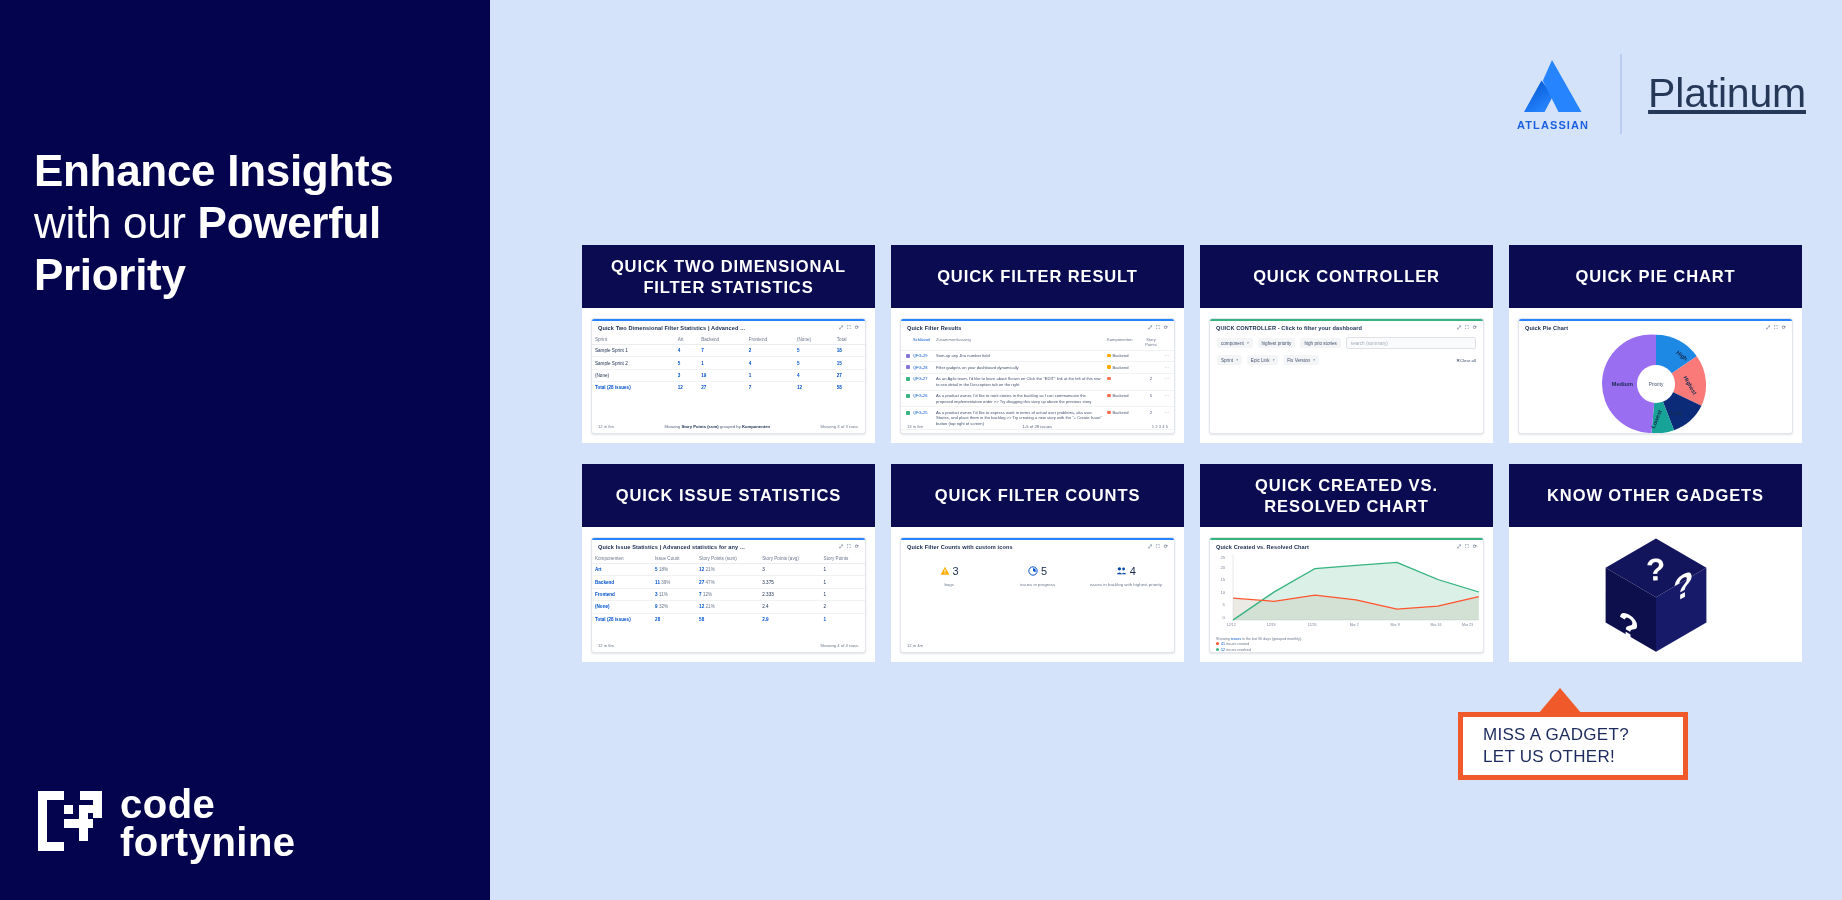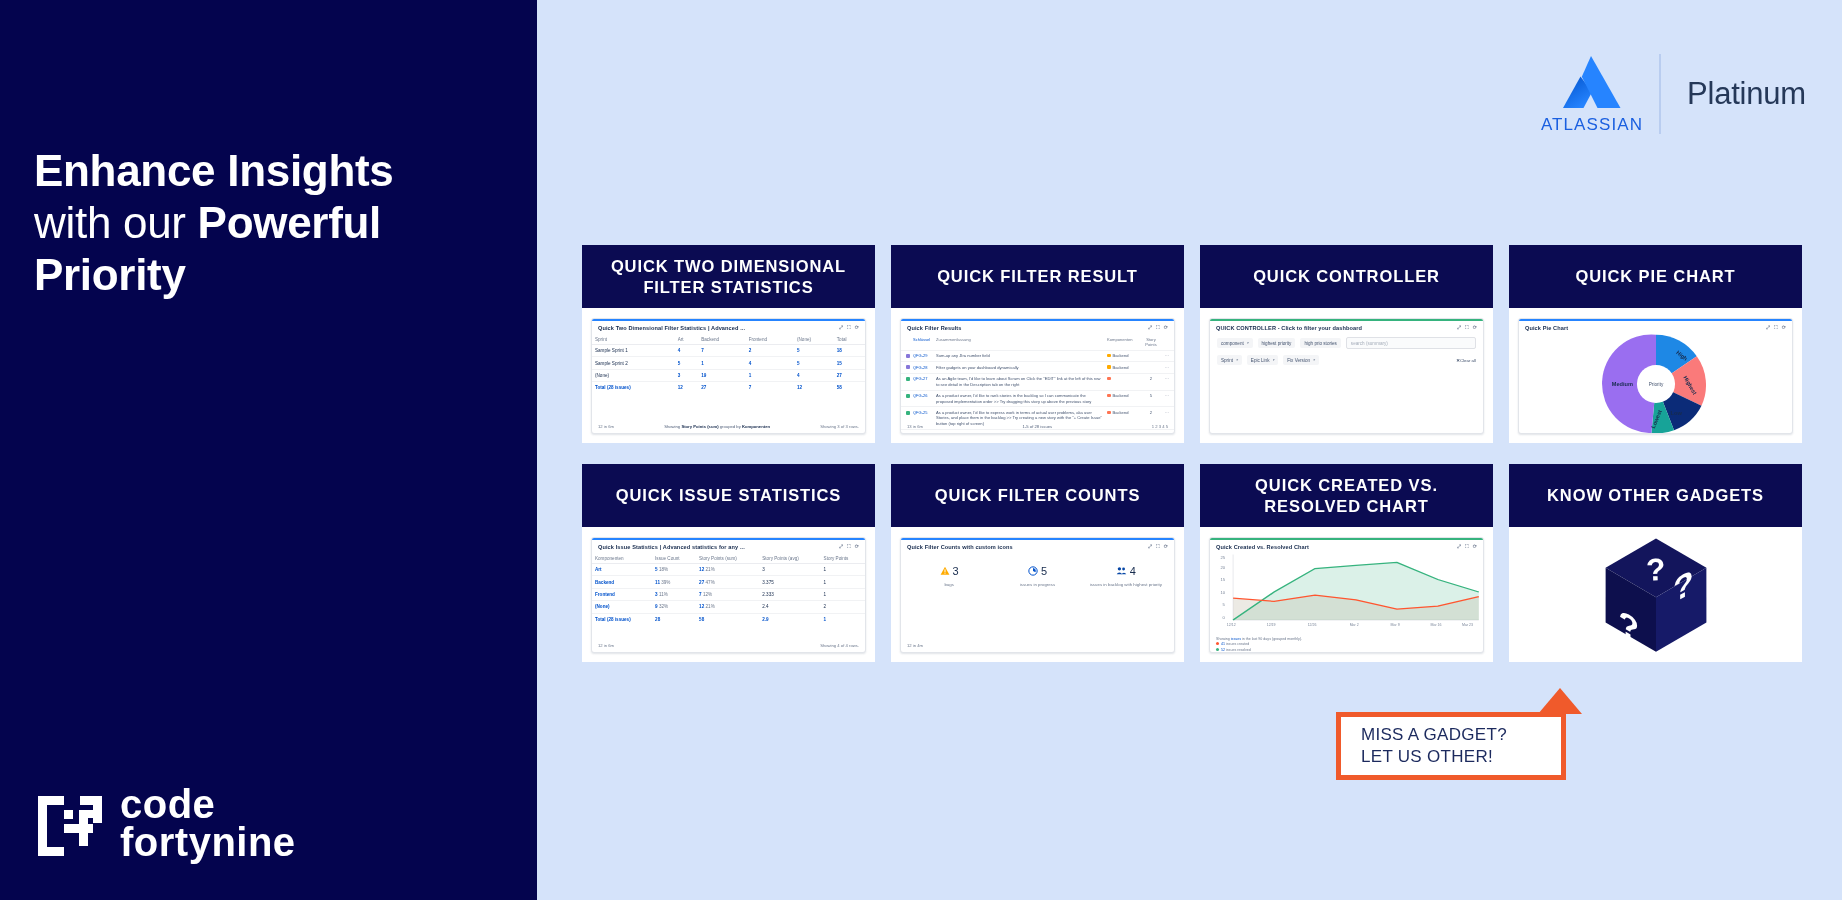--- a/index.html
+++ b/index.html
@@ -6,64 +6,64 @@
   html, body { width: 1842px; height: 900px; overflow: hidden; }
   body {
     font-family: "Liberation Sans", sans-serif;
     background: #d5e3fa;
     position: relative;
   }
 
   
   #left-panel {
     position: absolute; left: 0; top: 0;
-    width: 537px; height: 900px;
+    width: 490px; height: 900px;
     background: #04044e;
   }
   #headline {
     position: absolute; left: 34px; top: 145px;
     width: 440px;
     color: #ffffff;
     font-size: 44px;
     line-height: 1.18;
     letter-spacing: -0.3px;
   }
   #headline .ln { display: block; white-space: nowrap; }
   #headline .bold { font-weight: 700; }
   #headline .light { font-weight: 400; }
 
   
   #cf-logo {
     position: absolute; left: 34px; top: 785px;
-    display: flex; align-items: flex-end; gap: 14px;
+    display: flex; align-items: flex-start; gap: 14px;
   }
   #cf-mark { width: 72px; height: 72px; flex: none; }
   #cf-word { color: #fff; line-height: 0.96; }
   #cf-word .l1, #cf-word .l2 {
     display: block;
     font-size: 40px; font-weight: 700;
     letter-spacing: 0.5px;
   }
 
   
   #partner-badge {
     position: absolute; right: 36px; top: 46px;
     display: flex; align-items: center; height: 96px;
   }
   #atl-logo { display: flex; flex-direction: column; align-items: center; width: 82px; }
   #atl-logo svg { display: block; }
   #atl-name {
-    font-size: 17px; font-weight: 400; letter-spacing: 1.1px;
+    font-size: 11px; font-weight: 700; letter-spacing: 1.1px;
     color: #1a5fe0; margin-top: 3px;
   }
   #badge-divider {
     width: 2px; height: 80px; background: #b9cdf0; margin: 0 26px;
   }
   #badge-text { color: #253858; line-height: 1.25; }
-  #badge-text .pt1 { display: block; font-size: 31px; font-weight: 400; letter-spacing: -0.2px;}
+  #badge-text .pt1 { display: block; font-size: 41px; font-weight: 400; letter-spacing: -0.2px; text-decoration: underline;}
   #badge-text .pt2 { display: block; font-size: 31px; font-weight: 400; letter-spacing: -0.2px;}
 
   
   #grid {
     position: absolute; left: 582px; top: 245px;
     width: 1220px; height: 445px;
     display: grid;
     grid-template-columns: repeat(4, 293px);
     grid-template-rows: 198px 198px;
     column-gap: 16px; row-gap: 21px;
@@ -169,21 +169,21 @@
   .cvr-legend .dot { display: inline-block; width: 3px; height: 3px; border-radius: 50%; margin-right: 2px;}
   .cvr-legend .d1 { background: #ff5630; }
   .cvr-legend .d2 { background: #36b37e; }
   .cvr-legend a { color: #0052cc; text-decoration: none; }
 
   
   .cube-body { display: flex; align-items: center; justify-content: center; background: #fff; }
 
   
   #callout {
-    position: absolute; left: 1336px; top: 712px;
+    position: absolute; left: 1458px; top: 712px;
     width: 230px; height: 68px;
     background: #ffffff;
     border: 5px solid #f05a2b;
     display: flex; flex-direction: column; justify-content: center;
     padding-left: 20px;
   }
   #callout .ln {
     display: block; color: #1c2a5e; font-size: 17px;
     letter-spacing: 0.3px; line-height: 1.32;
   }

